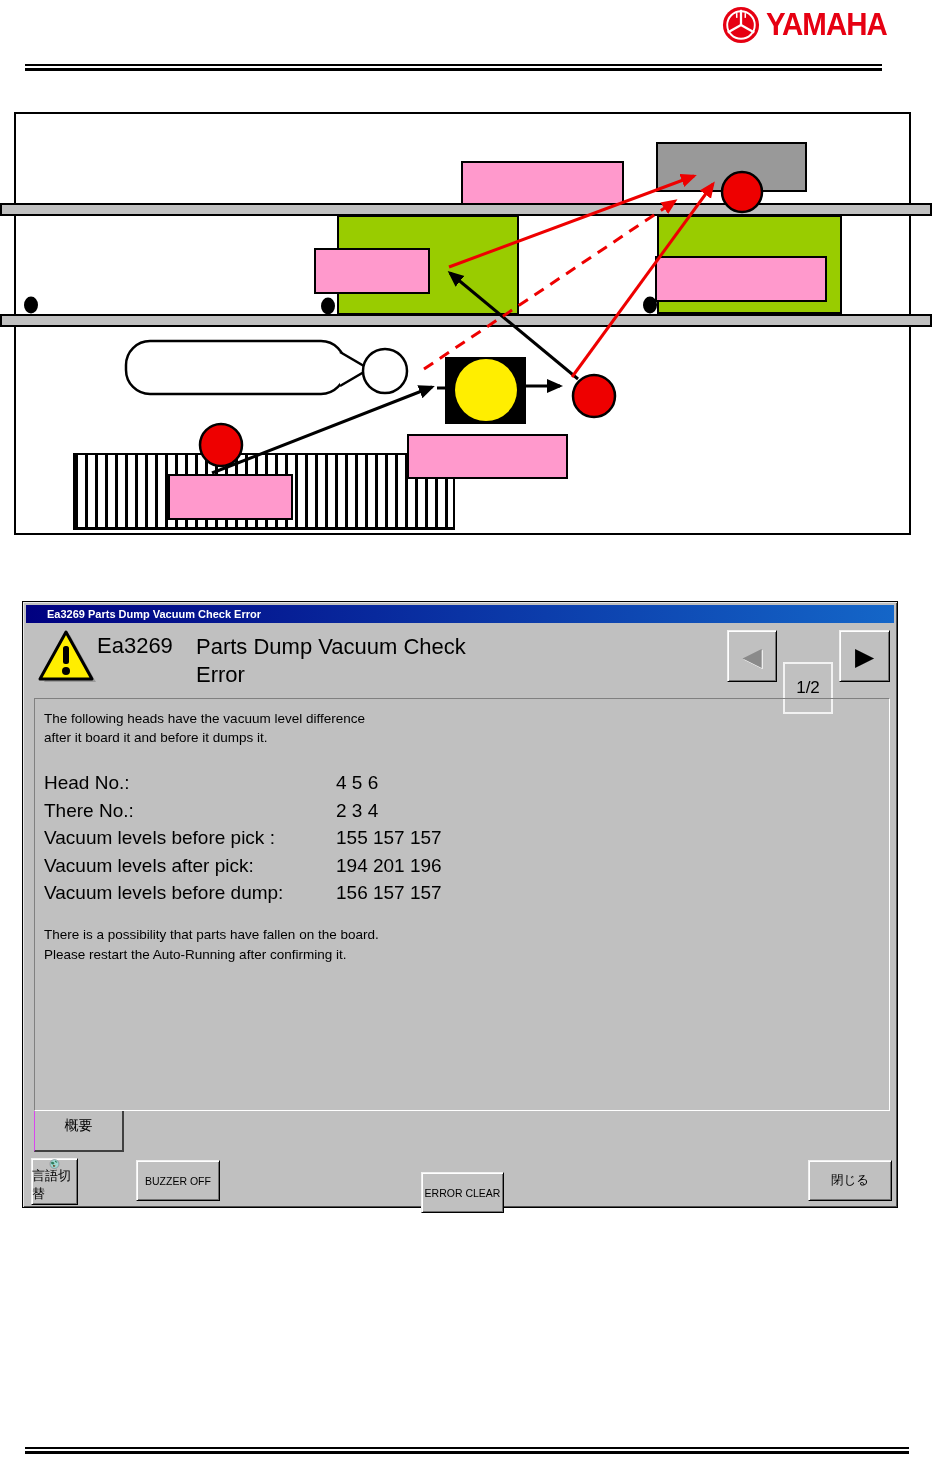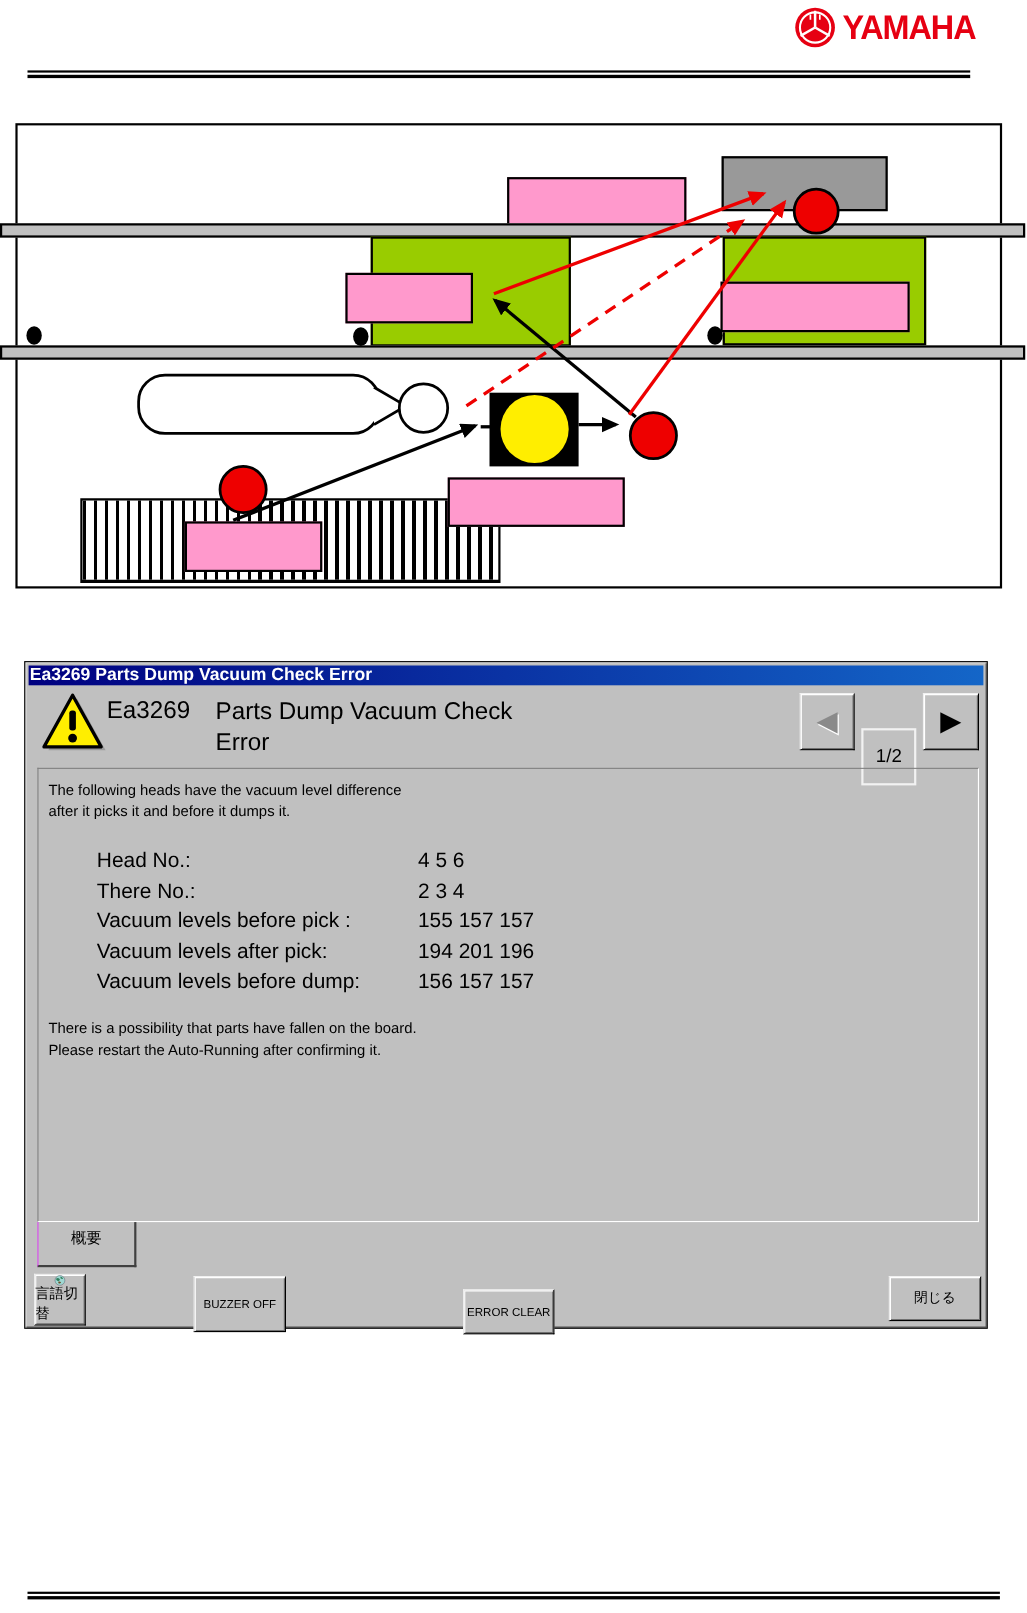--- a/index.html
+++ b/index.html
@@ -27,45 +27,45 @@
     border:2px solid #000;border-bottom-width:3px;
     background:repeating-linear-gradient(to right,#000 0 3px,#fff 3px 10px);}
   .overlay{position:absolute;left:0;top:0;width:934px;height:560px;}
 
   
   .dialog{position:absolute;left:22px;top:601px;width:876px;height:607px;background:var(--dialog-bg);
     border:1px solid #000;box-sizing:border-box;
     box-shadow:inset 1px 1px 0 #e8e8e8, inset -1px -1px 0 #505050;}
   .titlebar{position:absolute;left:3px;top:3px;width:868px;height:18px;
     background:linear-gradient(90deg,var(--titlebar-left),var(--titlebar-right));
-    color:#fff;font-size:16px;font-weight:bold;line-height:18px;padding-left:1px;box-sizing:border-box;}
+    color:#fff;font-size:11px;font-weight:bold;line-height:18px;padding-left:21px;box-sizing:border-box;}
   .warnicon{position:absolute;left:14px;top:26px;}
   .hdr-code{position:absolute;left:74px;top:31px;font-size:22px;}
   .hdr-title{position:absolute;left:173px;top:31px;font-size:22px;line-height:28px;white-space:pre;}
   .btn95{background:var(--dialog-bg);box-sizing:border-box;border:1px solid;border-color:#f0f0f0 #000 #000 #f0f0f0;
     box-shadow:inset 1px 1px 0 #fff, inset -1px -1px 0 #707070;
     display:flex;align-items:center;justify-content:center;cursor:default;}
   .navbtn{position:absolute;top:28px;width:50px;height:52px;font-size:25px;}
   .nav-prev{left:704px;color:#8a8a8a;text-shadow:1px 1px 0 #fff;}
   .nav-next{left:816px;width:51px;color:#000;}
   .pagerbox{position:absolute;left:760px;top:28px;width:50px;height:52px;box-sizing:border-box;
     border:2px solid #f2f2f2;display:flex;align-items:center;justify-content:center;font-size:17px;margin-top:32px;}
   .panel{position:absolute;left:11px;top:96px;width:856px;height:413px;box-sizing:border-box;
     border:1px solid;border-color:#808080 #fff #fff #808080;}
   .intro{position:absolute;left:9px;top:10px;font-size:13.5px;line-height:19px;}
   .rows{position:absolute;left:9px;top:70px;right:6px;}
   .row{display:flex;font-size:19px;line-height:27.5px;white-space:pre;}
-  .row .lab{width:292px;flex:none;margin-left:44px;}
+  .row .lab{width:292px;flex:none;}
   .note{position:absolute;left:9px;top:226px;font-size:13.5px;line-height:19.5px;}
   .tab{position:absolute;left:11px;top:509px;width:90px;height:41px;box-sizing:border-box;background:var(--dialog-bg);
     border-left:1px solid #d946ef;border-right:2px solid #404040;border-bottom:2px solid #404040;
     font-size:14px;display:flex;align-items:flex-start;justify-content:center;padding-top:6px;}
   .langbtn{position:absolute;left:8px;top:556px;width:47px;height:47px;flex-direction:column;font-size:13px;padding-bottom:1px;}
   .langbtn span{display:block;margin-top:-2px;}
-  .buzzer{position:absolute;left:113px;top:558px;width:84px;height:51px;font-size:10.5px;margin-left:40px;}
+  .buzzer{position:absolute;left:113px;top:558px;width:84px;height:41px;font-size:10.5px;}
   .errclear{position:absolute;left:398px;top:558px;width:83px;height:41px;font-size:10.5px;margin-top:12px;}
   .closebtn{position:absolute;left:785px;top:558px;width:84px;height:41px;font-size:12.5px;}
 </style>
 </head>
 <body>
 
 <div class="logo">
   <svg width="38" height="38" viewBox="0 0 40 40">
     <circle cx="20" cy="20" r="19" fill="#e60012"></circle>
     <circle cx="20" cy="20" r="14.5" fill="none" stroke="#fff" stroke-width="2"></circle>
@@ -157,21 +157,21 @@
       <span>◀</span>
     </div>
   <div class="pagerbox">1/2</div>
   <div class="btn95 navbtn nav-next">
       <span>▶</span>
     </div>
 
   <div class="panel">
     <div class="intro">
       <div>The following heads have the vacuum level difference</div>
-      <div>after it picks it and before it dumps it.</div>
+      <div>after it board it and before it dumps it.</div>
     </div>
     <div class="rows">
       <div class="row"><span class="lab">Head No.:</span><span>4 5 6</span></div>
       <div class="row"><span class="lab">There No.:</span><span>2 3 4</span></div>
       <div class="row"><span class="lab">Vacuum levels before pick :</span><span>155 157 157</span></div>
       <div class="row"><span class="lab">Vacuum levels after pick:</span><span>194 201 196</span></div>
       <div class="row"><span class="lab">Vacuum levels before dump:</span><span>156 157 157</span></div>
     </div>
     <div class="note">
       <div>There is a possibility that parts have fallen on the board.</div>

